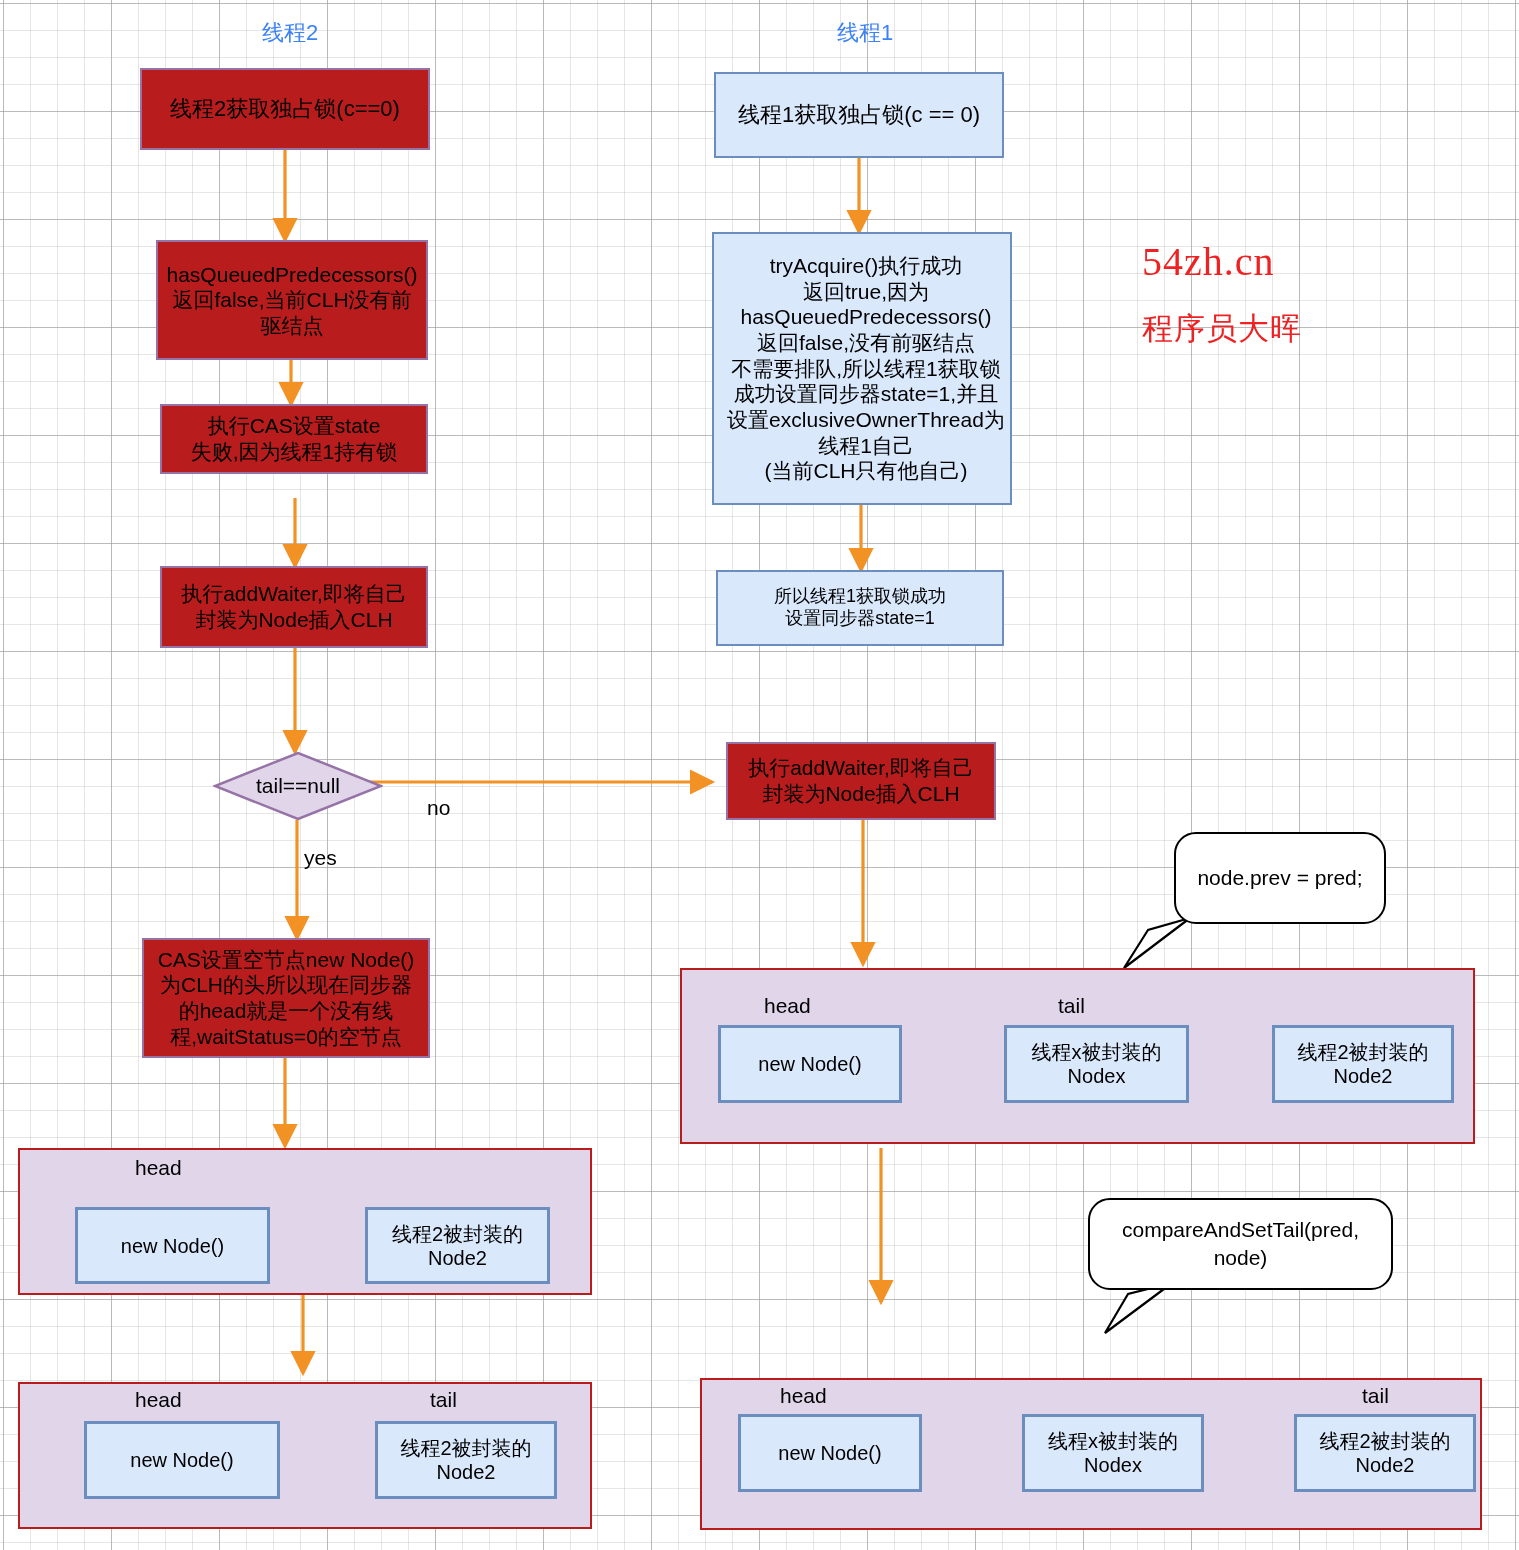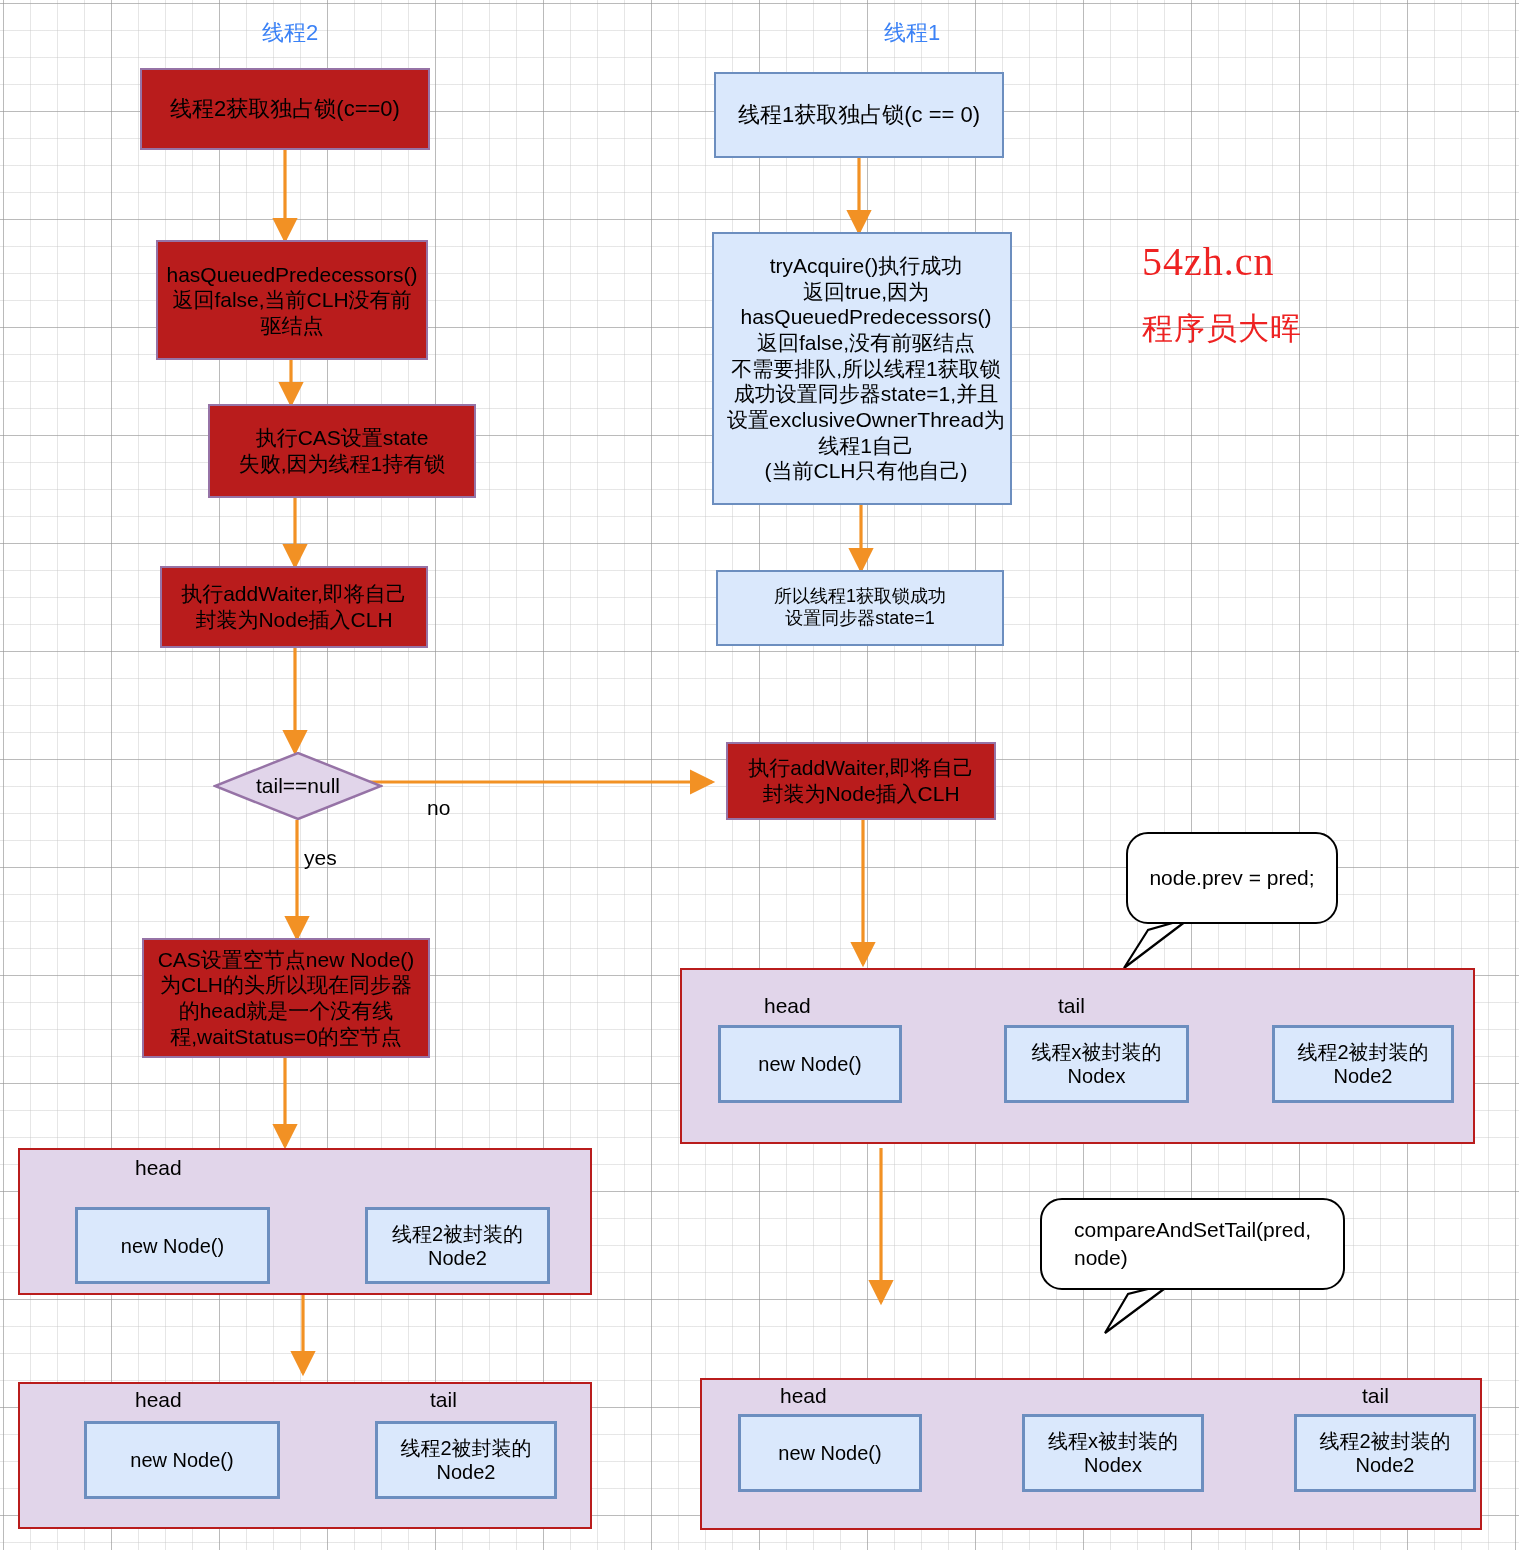--- a/index.html
+++ b/index.html
@@ -25,21 +25,21 @@
   .blue{background:#dae8fc;border:2px solid #6c8ebf;}
   .lbl{position:absolute;font-size:21px;color:#000;}
   .title{position:absolute;font-size:22px;color:#3b82f6;text-align:center;}
   .diamond{position:absolute;}
   .panel{position:absolute;background:#e1d5ea;border:2px solid #b91c1c;box-sizing:border-box;}
   .nodebox{position:absolute;background:#dae8fc;border:3px solid #6c8ebf;box-sizing:border-box;display:flex;align-items:center;justify-content:center;text-align:center;white-space:pre-line;line-height:1.2;font-size:20px;}
   .svgl{position:absolute;left:0;top:0;pointer-events:none;}
   .wm{position:absolute;color:#ee2222;}
   .wm1{font-family:"Liberation Serif","DejaVu Serif",serif;font-size:40px;letter-spacing:1px;}
   .wm2{font-family:"Liberation Sans","DejaVu Sans",sans-serif;font-size:31px;letter-spacing:1px;}
-  .bubble{position:absolute;background:#fff;border:2px solid #000;border-radius:22px;box-sizing:border-box;display:flex;align-items:center;justify-content:center;text-align:left;white-space:pre-line;font-size:21px;line-height:1.35;}
+  .bubble{position:absolute;background:#fff;border:2px solid #000;border-radius:22px;box-sizing:border-box;display:flex;align-items:center;justify-content:center;text-align:center;white-space:pre-line;font-size:21px;line-height:1.35;margin-left:48px;}
   .edgelabel{position:absolute;font-size:21px;background:transparent;}
 </style>
 </head>
 <body>
 
 <svg class="svgl" width="1519" height="1550">
   <defs>
     <marker id="ar-o" markerWidth="10" markerHeight="10" refX="7" refY="4" orient="auto">
       <path d="M0,0 L8,4 L0,8 z" fill="#f29124"></path>
     </marker>
@@ -77,32 +77,32 @@
     <line x1="1290" y1="1428" x2="1212" y2="1428"></line>
   </g>
 
   <g stroke="#000" stroke-width="2.2" fill="#fff">
     <path d="M1148,930 L1124,968 L1190,918 Z"></path>
     <path d="M1128,1294 L1105,1333 L1172,1283 Z"></path>
   </g>
 </svg>
 
 <div class="title" style="left:230px;top:18px;width:120px;">线程2</div>
-<div class="title" style="left:852px;top:18px;width:120px;">线程1</div>
+<div class="title" style="left:805px;top:18px;width:120px;">线程1</div>
 
 <div class="wm wm1" style="left:1142px;top:238px;">54zh.cn</div>
 <div class="wm wm2" style="left:1142px;top:308px;">程序员大晖</div>
 
 <div class="node purple" style="left:140px;top:68px;width:290px;height:82px;font-size:22px;">线程2获取独占锁(c==0)</div>
 
 <div class="node purple" style="left:156px;top:240px;width:272px;height:120px;font-size:21px;">hasQueuedPredecessors()
 返回false,当前CLH没有前
 驱结点</div>
 
-<div class="node purple" style="left:160px;top:404px;width:268px;height:94px;font-size:21px;margin-left:48px;">执行CAS设置state
+<div class="node purple" style="left:160px;top:404px;width:268px;height:70px;font-size:21px;">执行CAS设置state
 失败,因为线程1持有锁</div>
 
 <div class="node purple" style="left:160px;top:566px;width:268px;height:82px;font-size:21px;">执行addWaiter,即将自己
 封装为Node插入CLH</div>
 
 <div class="diamond" style="left:213px;top:752px;width:170px;height:68px;">
   <svg width="170" height="68">
     <polygon points="85,1 168,34 85,67 2,34" fill="#e1d5ea" stroke="#9673a6" stroke-width="2.5"></polygon>
   </svg>
   <div style="position:absolute;left:0;top:0;width:170px;height:68px;display:flex;align-items:center;justify-content:center;font-size:21px;">tail==null</div>

